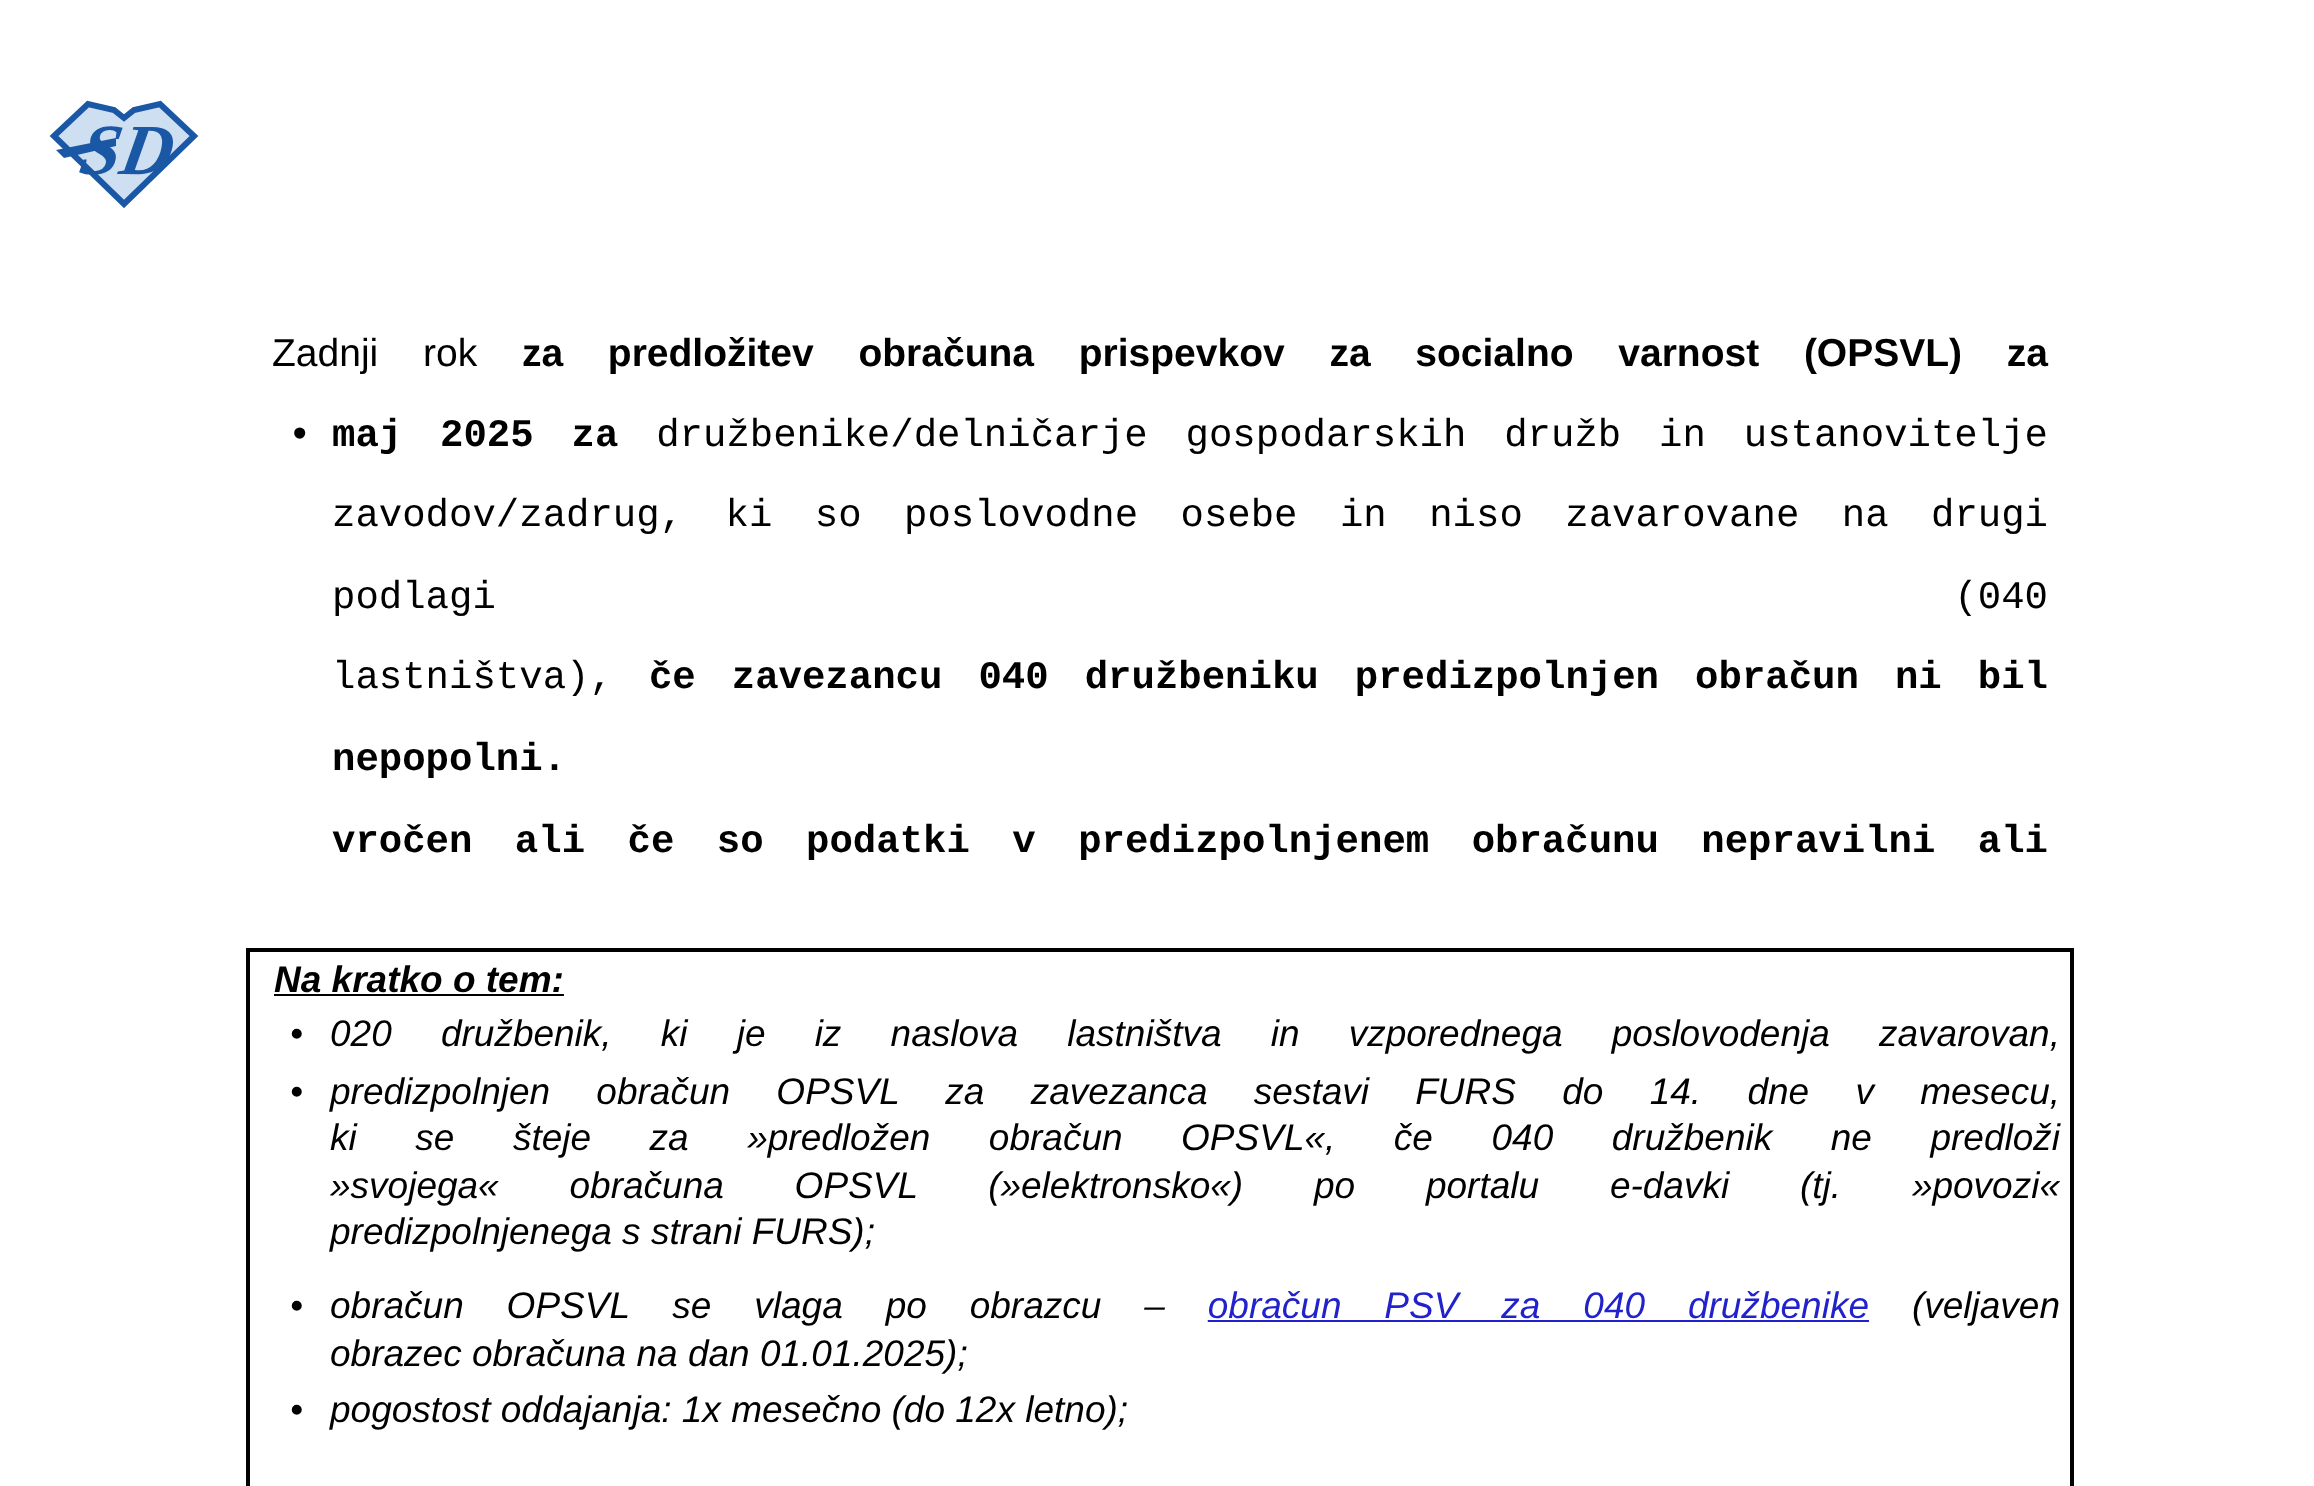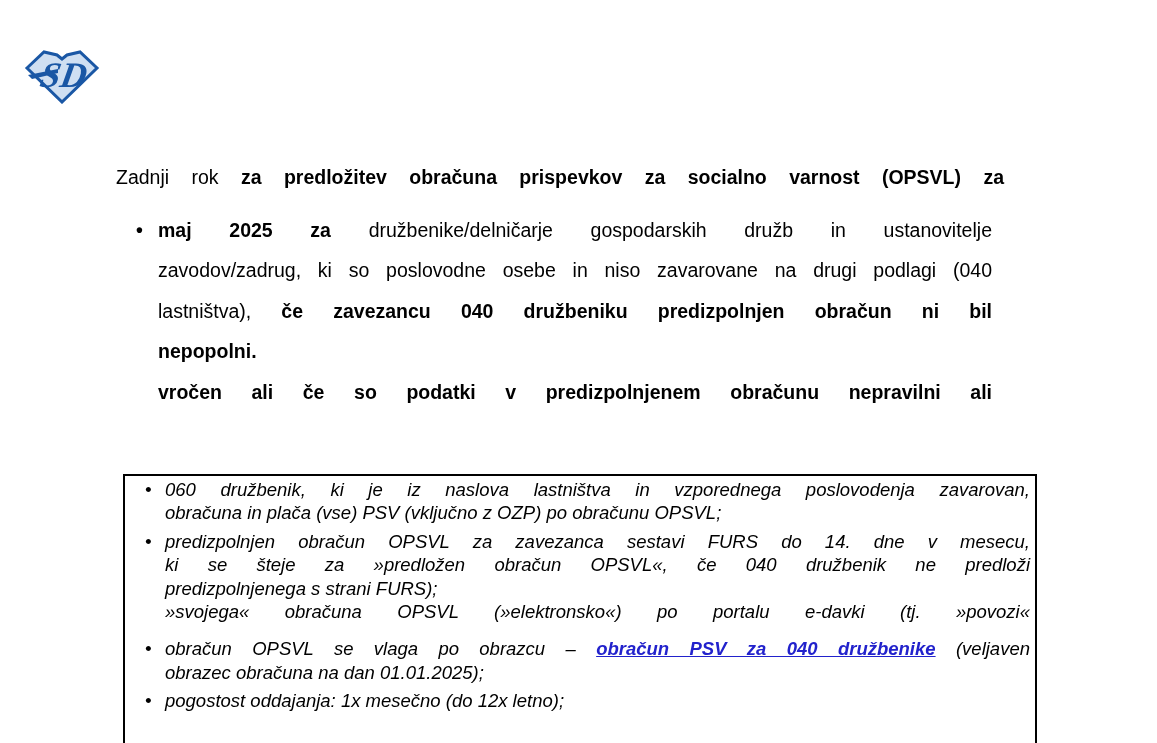--- a/index.html
+++ b/index.html
@@ -7,41 +7,41 @@
     --logo-stroke:#1a57a5;
     --logo-fill:#cfdff2;
   }
   *{margin:0;padding:0;box-sizing:border-box;}
   html,body{width:1157px;height:743px;overflow:hidden;background:#ffffff;}
   body{font-family:"Liberation Sans","DejaVu Sans",sans-serif;color:#000;position:relative;}
 
   .logo{position:absolute;left:24px;top:46px;width:76px;height:58px;}
 
   
-  .main-text{position:absolute;left:116px;top:157px;width:888px;font-size:19.5px;line-height:40.6px;}
+  .main-text{position:absolute;left:136px;top:157px;width:888px;font-size:19.5px;line-height:40.6px;}
   .line{text-align:justify;text-align-last:justify;white-space:normal;}
   .line.last{text-align-last:left;}
   .b{font-weight:bold;}
   .r{font-weight:normal;}
 
-  .main-list{list-style:none;margin:12px;padding:0;}
+  .main-list{list-style:none;margin:0;padding:0;font-family:Liberation Mono, monospace;}
   .main-list li{position:relative;padding-left:30px;}
   .main-list li::before{content:"\2022";position:absolute;left:8px;top:0;font-weight:bold;}
 
   
   .info-box{position:absolute;left:123px;top:474px;width:914px;height:400px;
     border:2px solid #000;padding:2px 5px 0 12px;
     font-style:italic;font-size:18.5px;line-height:23.4px;}
   .box-heading{font-weight:bold;text-decoration:underline;margin-bottom:4px;}
   .box-list{list-style:none;margin:0;padding:0;}
   .box-list li{position:relative;padding-left:28px;margin-bottom:5px;}
   .box-list li::before{content:"\2022";position:absolute;left:8px;top:0;}
   .box-list li:nth-child(3){margin-top:14px;}
 
-  .doc-link{color:var(--link-color);font-weight:bold;text-decoration:underline;cursor:pointer;}
+  .doc-link{color:var(--link-color);font-weight:normal;text-decoration:underline;cursor:pointer;}
 
   .logo-letters{font-family:"Liberation Serif","DejaVu Serif",serif;font-weight:bold;font-style:italic;}
 </style>
 </head>
 <body style="background: rgb(255, 255, 255); color: rgb(0, 0, 0);">
 
 <div class="logo">
   <svg viewBox="0 0 76 58" width="76" height="58">
     <path d="M 3,22 L 20,6 L 33,9 L 38,13 L 43,9 L 56,6 L 73,22 L 38,56 Z" style="fill:var(--logo-fill);stroke:var(--logo-stroke);stroke-width:3;stroke-linejoin:miter;"></path>
     <polygon points="4,29 34,23 34,27 8,33" style="fill:var(--logo-stroke);"></polygon>
@@ -58,30 +58,30 @@
         <div class="line"><span class="b">maj 2025 za </span><span class="r">družbenike/delničarje gospodarskih družb in ustanovitelje</span></div>
         <div class="line"><span class="r">zavodov/zadrug, ki so poslovodne osebe in niso zavarovane na drugi podlagi (040</span></div>
         <div class="line"><span class="r">lastništva), </span><span class="b">če zavezancu 040 družbeniku predizpolnjen obračun ni bil</span></div>
         <div class="line last"><span class="b">nepopolni.</span></div>
         <div class="line"><span class="b">vročen ali če so podatki v predizpolnjenem obračunu nepravilni ali</span></div>
       </li>
   </ul>
 </div>
 
 <div class="info-box">
+  <p class="box-heading">Na kratko o tem:</p>
   <ul class="box-list">
       <li>
-        <div class="line"><span class="r">060 družbenik, ki je iz naslova lastništva in vzporednega poslovodenja zavarovan,</span></div>
-        <div class="line last"><span class="r">obračuna in plača (vse) PSV (vključno z OZP) po obračunu OPSVL;</span></div>
+        <div class="line"><span class="r">020 družbenik, ki je iz naslova lastništva in vzporednega poslovodenja zavarovan,</span></div>
       </li>
       <li>
         <div class="line"><span class="r">predizpolnjen obračun OPSVL za zavezanca sestavi FURS do 14. dne v mesecu,</span></div>
         <div class="line"><span class="r">ki se šteje za »predložen obračun OPSVL«, če 040 družbenik ne predloži</span></div>
+        <div class="line"><span class="r">»svojega« obračuna OPSVL (»elektronsko«) po portalu e-davki (tj. »povozi«</span></div>
         <div class="line last"><span class="r">predizpolnjenega s strani FURS);</span></div>
-        <div class="line"><span class="r">»svojega« obračuna OPSVL (»elektronsko«) po portalu e-davki (tj. »povozi«</span></div>
       </li>
       <li>
         <div class="line"><span class="r">obračun OPSVL se vlaga po obrazcu – </span><a href="#" class="doc-link">obračun PSV za 040 družbenike</a><span class="r"> (veljaven</span></div>
         <div class="line last"><span class="r">obrazec obračuna na dan 01.01.2025);</span></div>
       </li>
       <li>
         <div class="line last"><span class="r">pogostost oddajanja: 1x mesečno (do 12x letno);</span></div>
       </li>
     </ul>
 </div>

